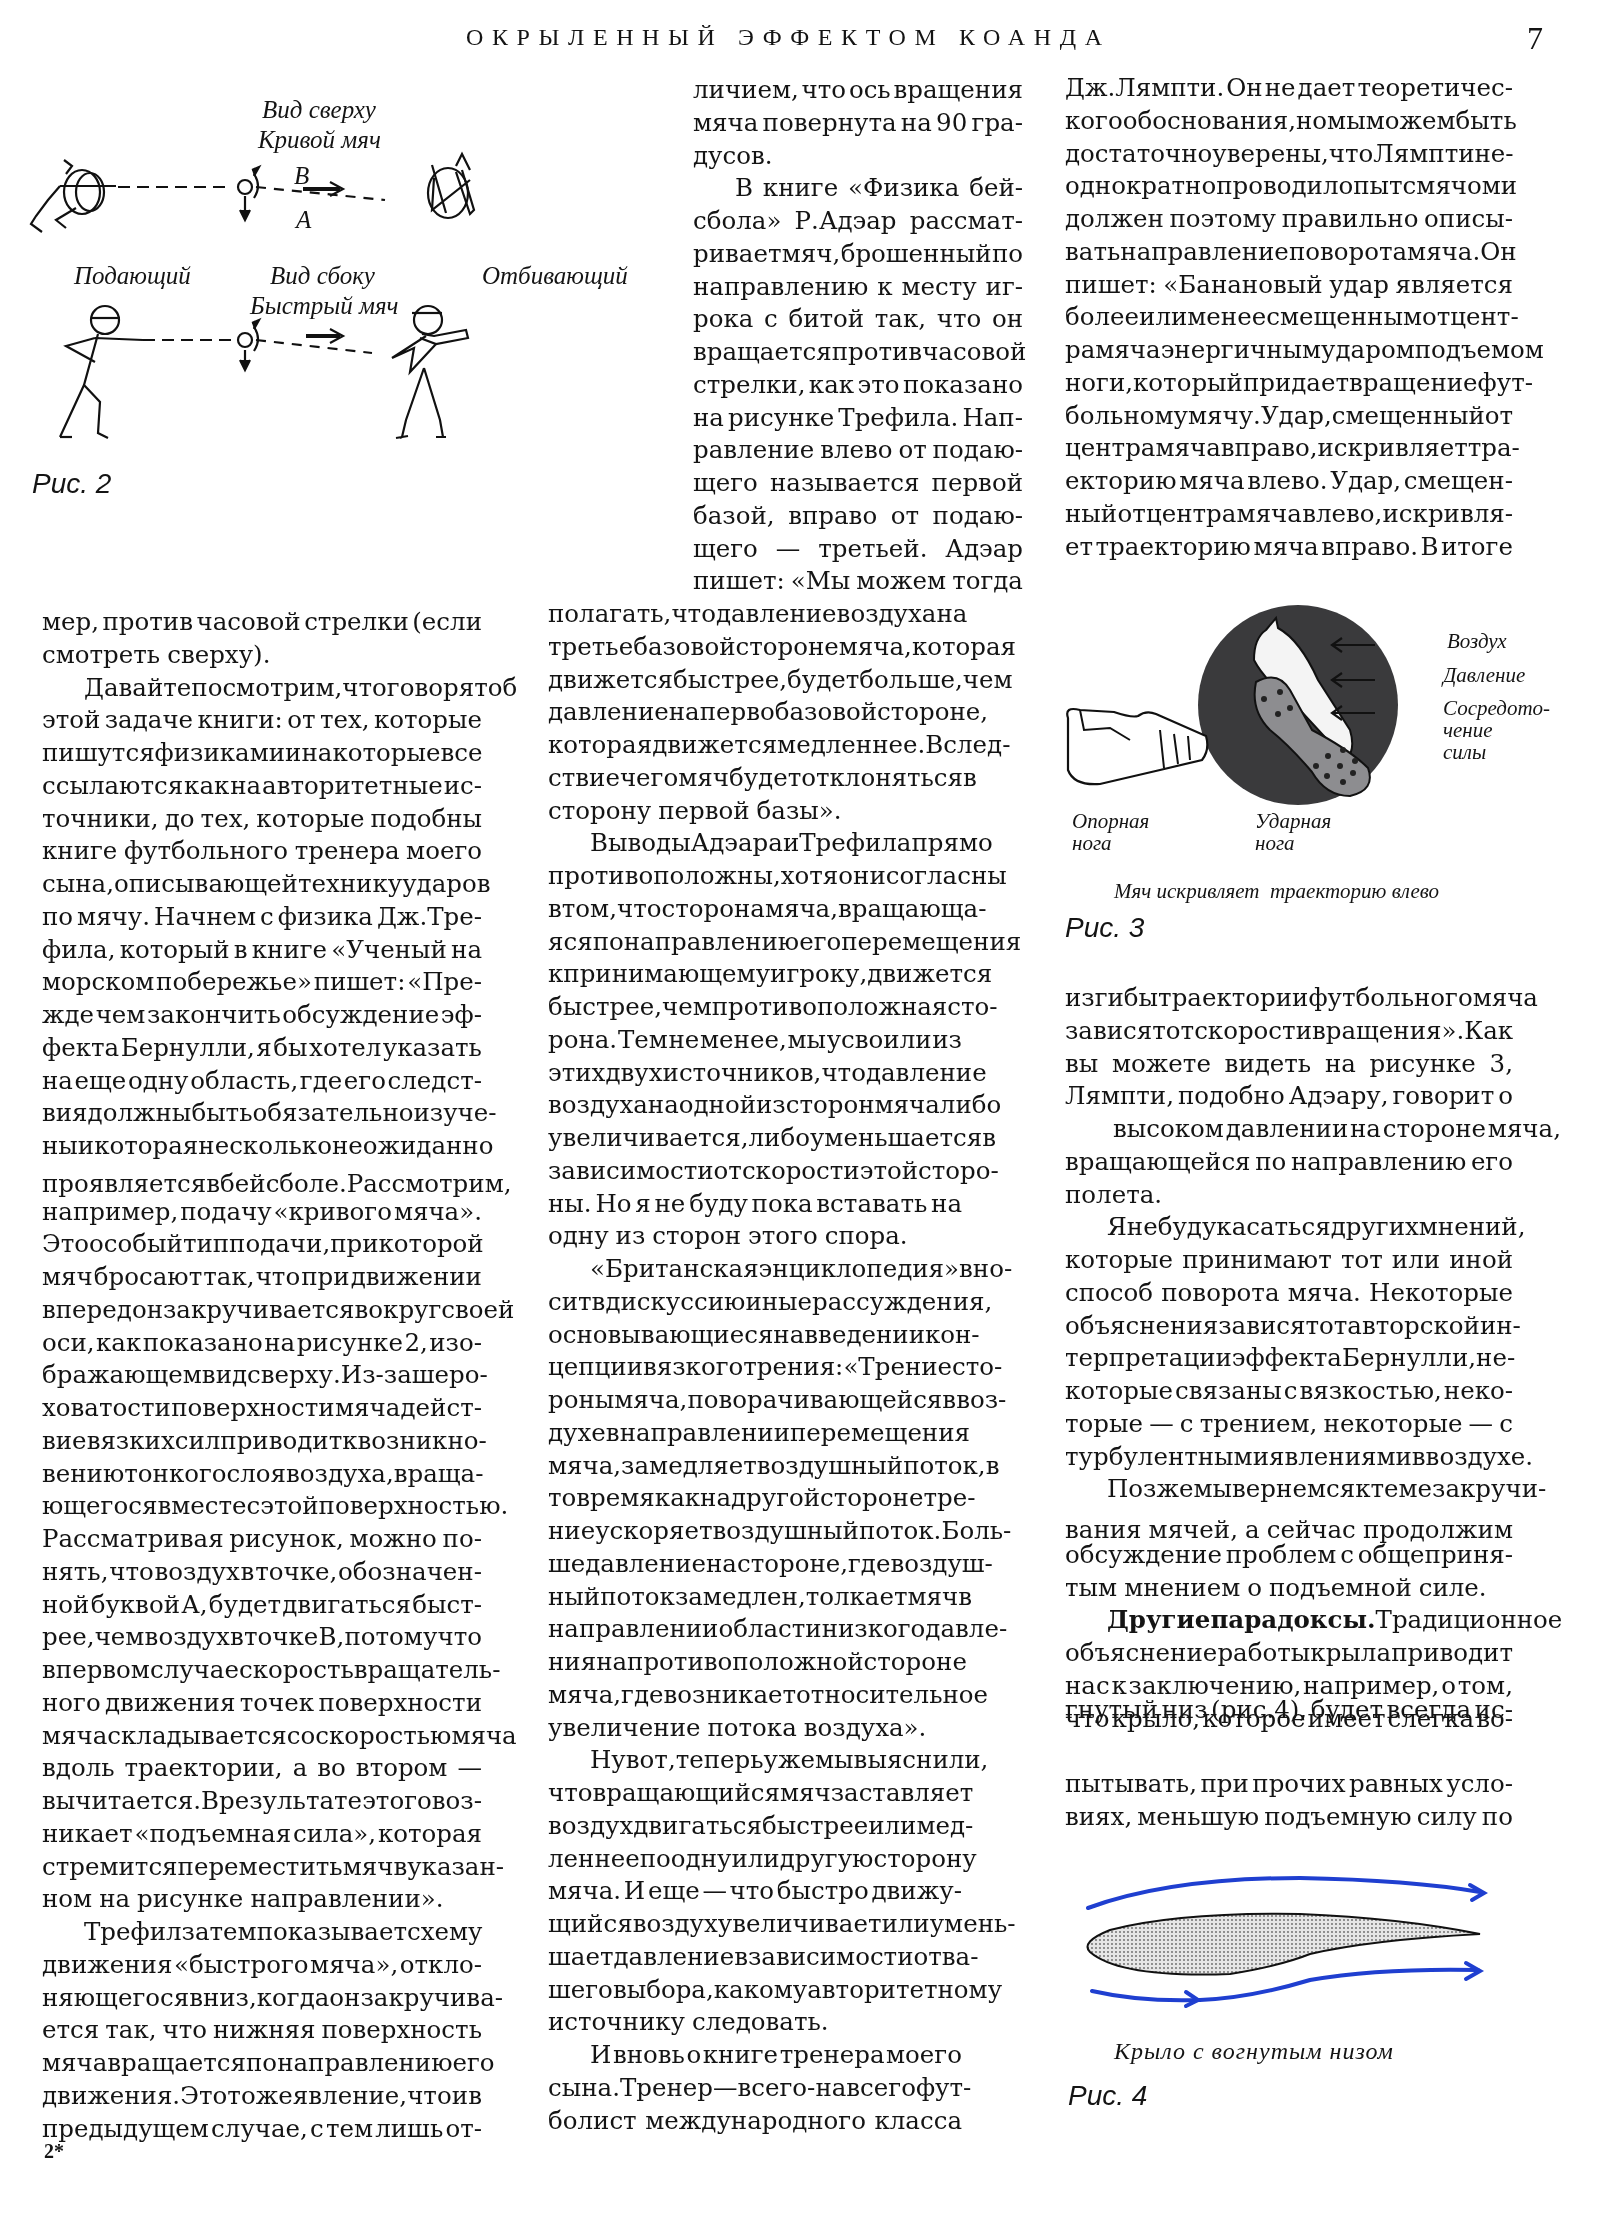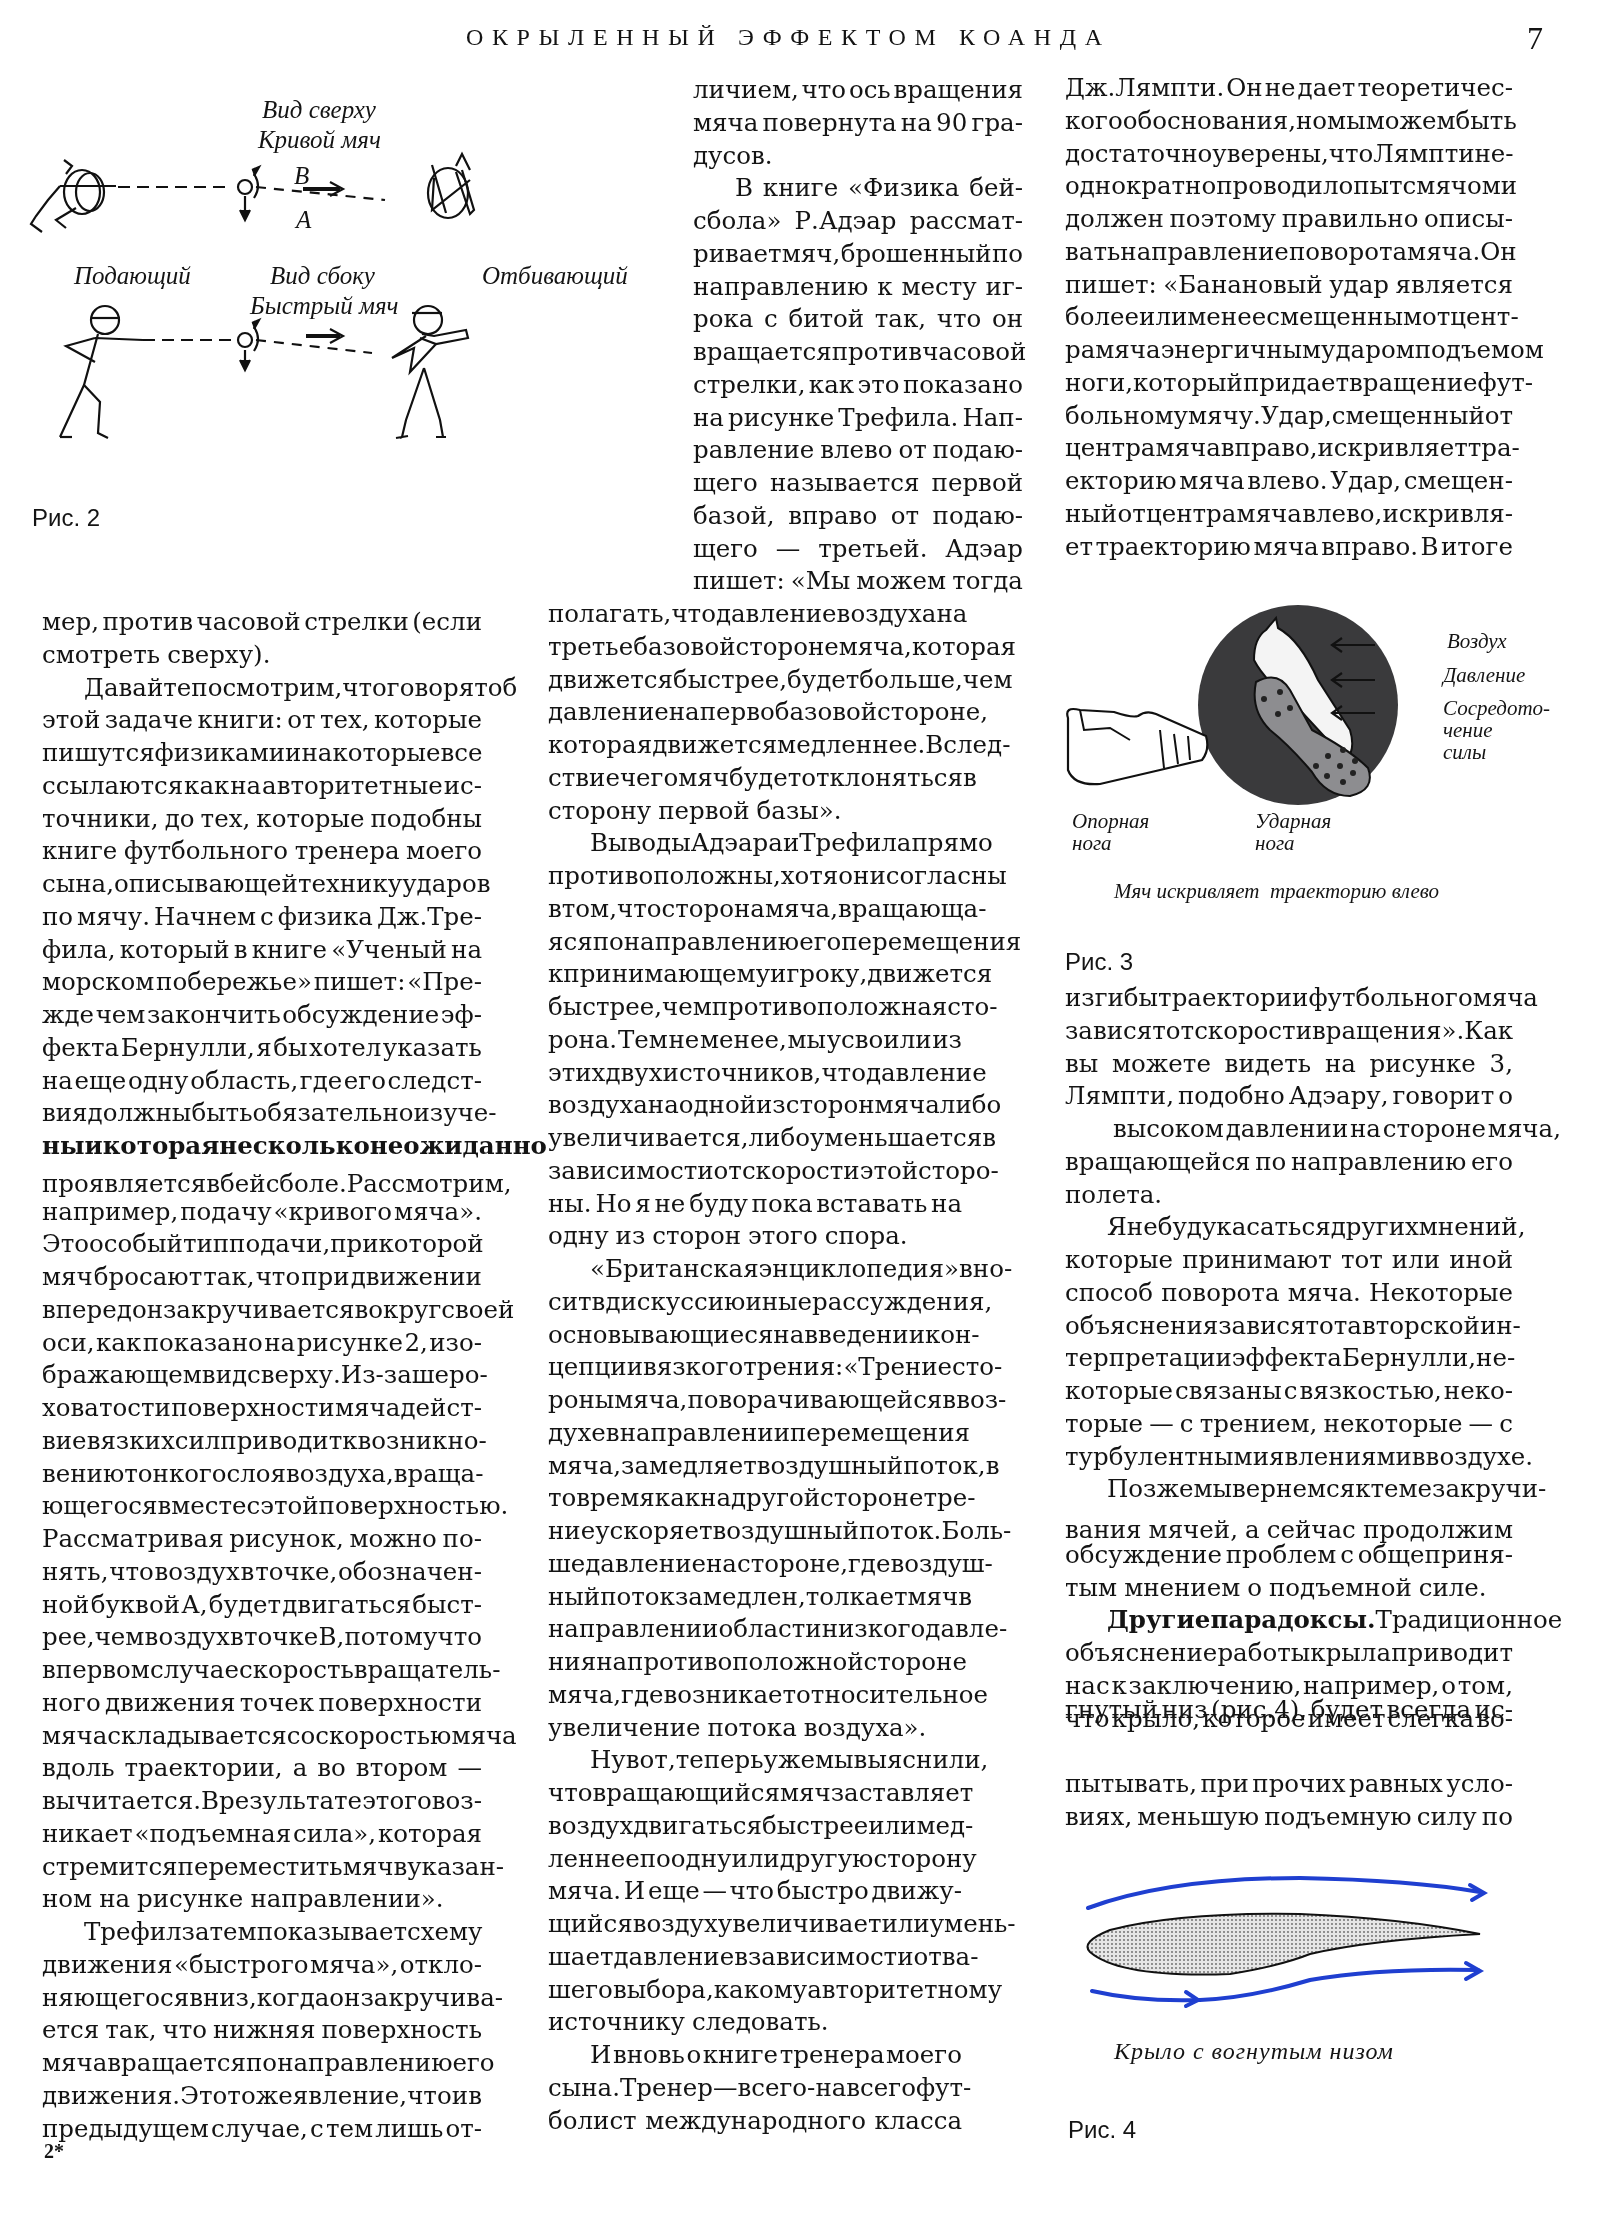--- a/index.html
+++ b/index.html
@@ -5,21 +5,21 @@
   html, body { margin: 0; padding: 0; background: #ffffff; }
   body { width: 1600px; height: 2213px; position: relative; overflow: hidden; color: #141414; }
   .hdr { position: absolute; top: 24px; left: 466px; font-family: "Liberation Serif", serif; font-size: 24px; letter-spacing: 8.6px; }
   .pgnum { position: absolute; top: 20px; left: 1527px; font-family: "Liberation Serif", serif; font-size: 32px; }
   .col { position: absolute; }
   .ln { position: absolute; left: 0; height: 32px; line-height: 32px; font-family: "DejaVu Serif", serif; font-size: 24.5px; white-space: nowrap; display: flex; justify-content: space-between; }
   .ln.last { justify-content: flex-start; gap: 7px; }
   .ln.ind { padding-left: 42px; box-sizing: border-box; }
   .ln b { font-weight: bold; }
   .fig-label { position: absolute; font-family: "Liberation Serif", serif; font-style: italic; font-size: 25px; white-space: nowrap; }
-  .fig-num { position: absolute; font-family: "Liberation Sans", sans-serif; font-size: 24px; margin-top: 36px; }
+  .fig-num { position: absolute; font-family: "Liberation Sans", sans-serif; font-style: italic; font-size: 28px; }
   .small-it { position: absolute; font-family: "Liberation Serif", serif; font-style: italic; font-size: 21px; line-height: 22px; white-space: pre; }
   .footer { position: absolute; left: 44px; top: 2140px; font-family: "Liberation Serif", serif; font-weight: bold; font-size: 20px; }
   svg { position: absolute; overflow: visible; }
 </style>
 </head>
 <body>
 
 <div class="hdr">ОКРЫЛЕННЫЙ ЭФФЕКТОМ КОАНДА</div>
 <div class="pgnum">7</div>
 
@@ -188,21 +188,21 @@
       <span>его</span>
       <span>следст-</span>
     </div>
     <div class="ln" style="top: 491.25px; width: 440px;">
       <span>вия</span>
       <span>должны</span>
       <span>быть</span>
       <span>обязательно</span>
       <span>изуче-</span>
     </div>
-    <div class="ln" style="top: 524px; width: 440px; font-weight: bold;">
+    <div class="ln" style="top: 524px; width: 440px;">
       <span>ны</span>
       <span>и</span>
       <span>которая</span>
       <span>несколько</span>
       <span>неожиданно</span>
     </div>
     <div class="ln" style="top: 543px; width: 440px; margin-top: 19px;">
       <span>проявляется</span>
       <span>в</span>
       <span>бейсболе.</span>

